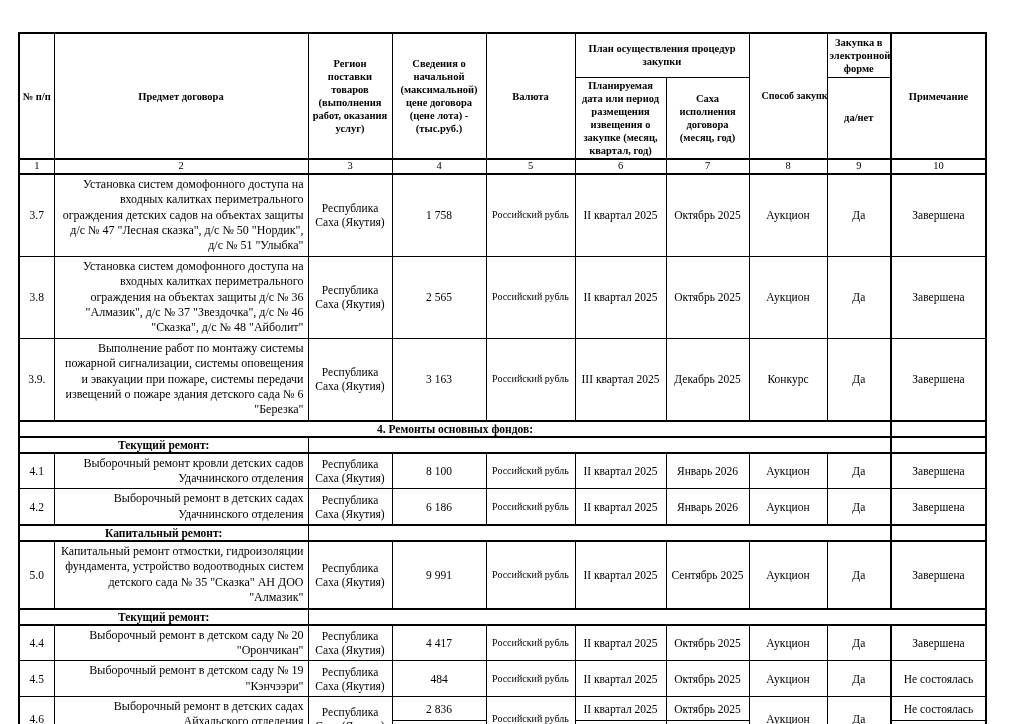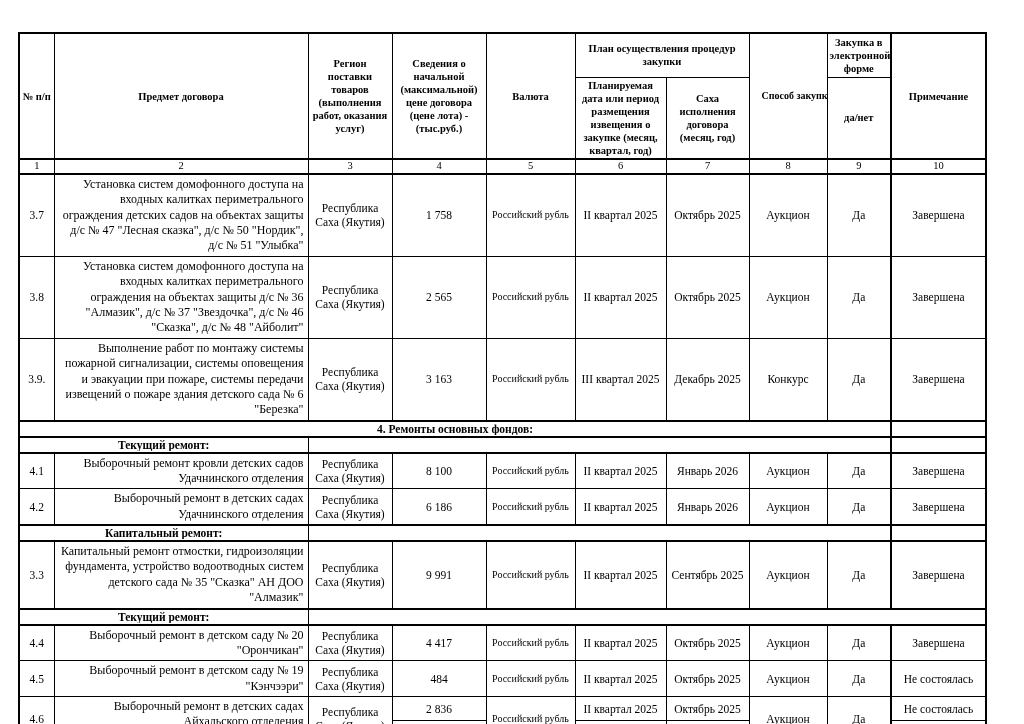--- a/index.html
+++ b/index.html
@@ -16,21 +16,21 @@
     padding:1px 2px;
     vertical-align:middle;
     text-align:center;
   }
   .doc th{font-weight:bold;font-size:10.5px;line-height:1.25;}
   .doc td{font-size:11.5px;line-height:1.22;}
   td.subject{text-align:right;vertical-align:top;padding:2px 4px;font-size:12px;line-height:1.28;}
   th.tight{font-size:10px;white-space:nowrap;padding:1px 12px;}
   td.nowrap{white-space:nowrap;font-size:10px;}
   tr.nums td{font-size:10.5px;padding:0;border-top-width:2px;border-bottom-width:2px;}
-  tr.sec td{font-weight:bold;font-size:11.5px;padding:0 2px;border-top-width:2px;border-bottom-width:2px;border-radius:6px;}
+  tr.sec td{font-weight:bold;font-size:11.5px;padding:0 2px;border-top-width:2px;border-bottom-width:2px;}
   .bl2{border-left-width:2px !important;}
   
   tr.h-hdr1{height:44px;} tr.h-hdr2{height:79px;} tr.h-nums{height:13px;}
   tr.h-r37{height:80px;} tr.h-r38{height:82px;} tr.h-r39{height:74px;}
   tr.h-sec{height:14px;}
   tr.h-r41{height:31px;padding-left:32px;} tr.h-r42{height:36px;} tr.h-r43{height:60px;}
   tr.h-r44{height:35px;} tr.h-r45{height:28px;}
   tr.h-r46a{height:24px;} tr.h-r46b{height:21px;}
 </style>
 </head>
@@ -158,21 +158,21 @@
       <td class="bl2">Завершена</td>
     </tr>
 
     <tr class="sec h-sec">
       <td colspan="2">Капитальный ремонт:</td>
       <td colspan="7"></td>
       <td class="bl2"></td>
     </tr>
 
     <tr class="h-r43">
-      <td>3.3</td>
+      <td>5.0</td>
       <td class="subject">Капитальный ремонт отмостки, гидроизоляции фундамента, устройство водоотводных систем детского сада № 35 "Сказка" АН ДОО "Алмазик"</td>
       <td>Республика Саха (Якутия)</td>
       <td>9 991</td>
       <td class="nowrap">Российский рубль</td>
       <td>II квартал 2025</td>
       <td>Сентябрь 2025</td>
       <td>Аукцион</td>
       <td>Да</td>
       <td class="bl2">Завершена</td>
     </tr>

